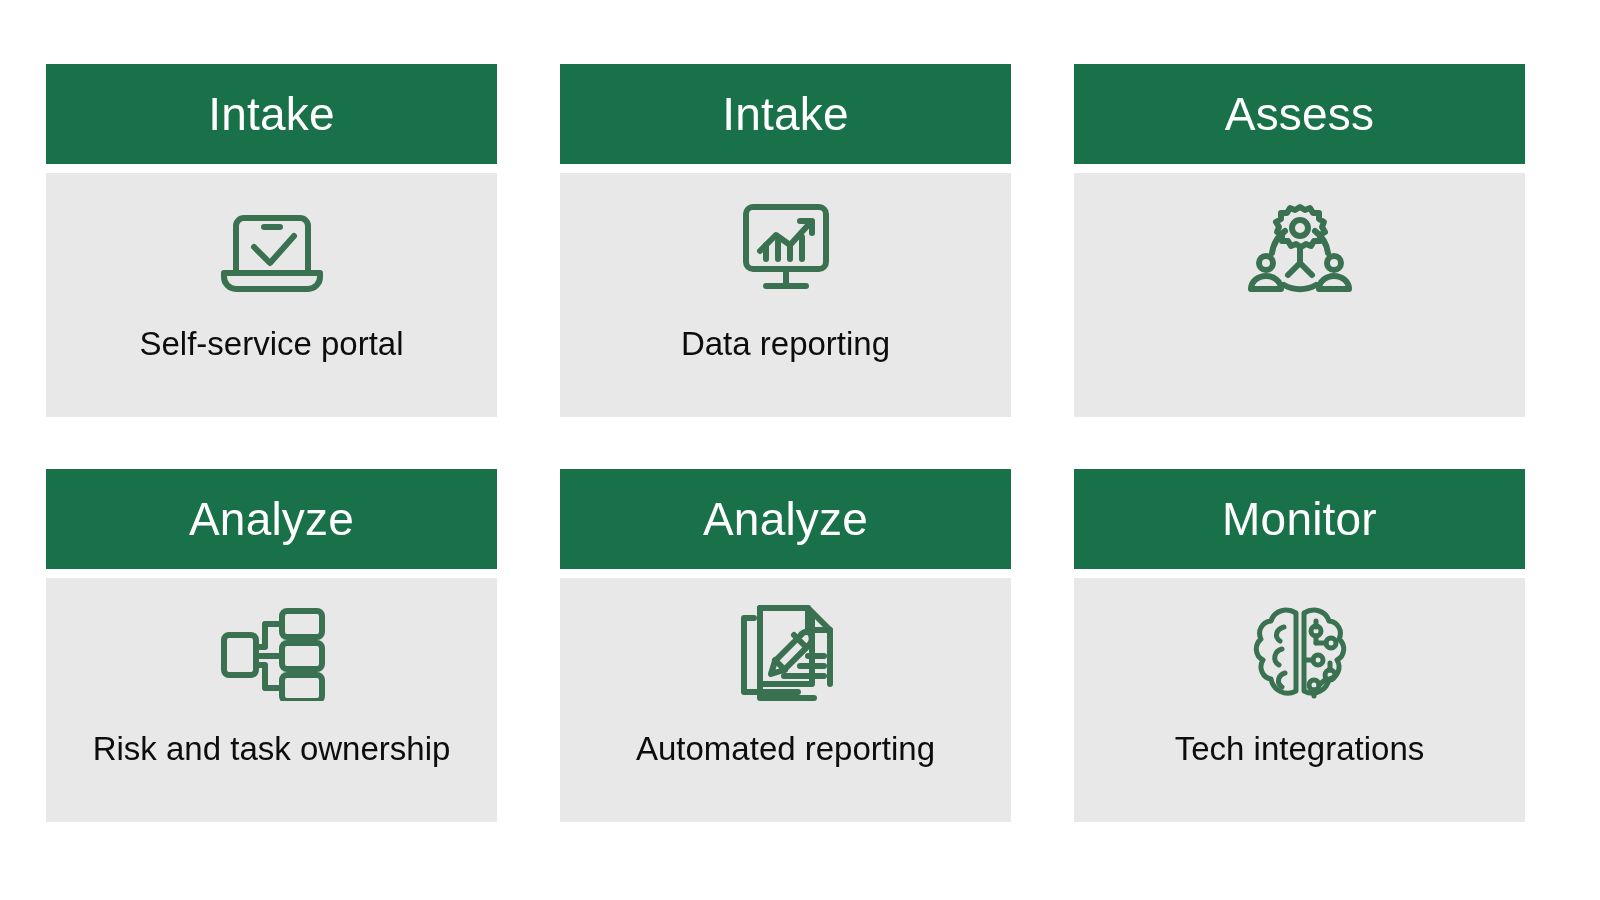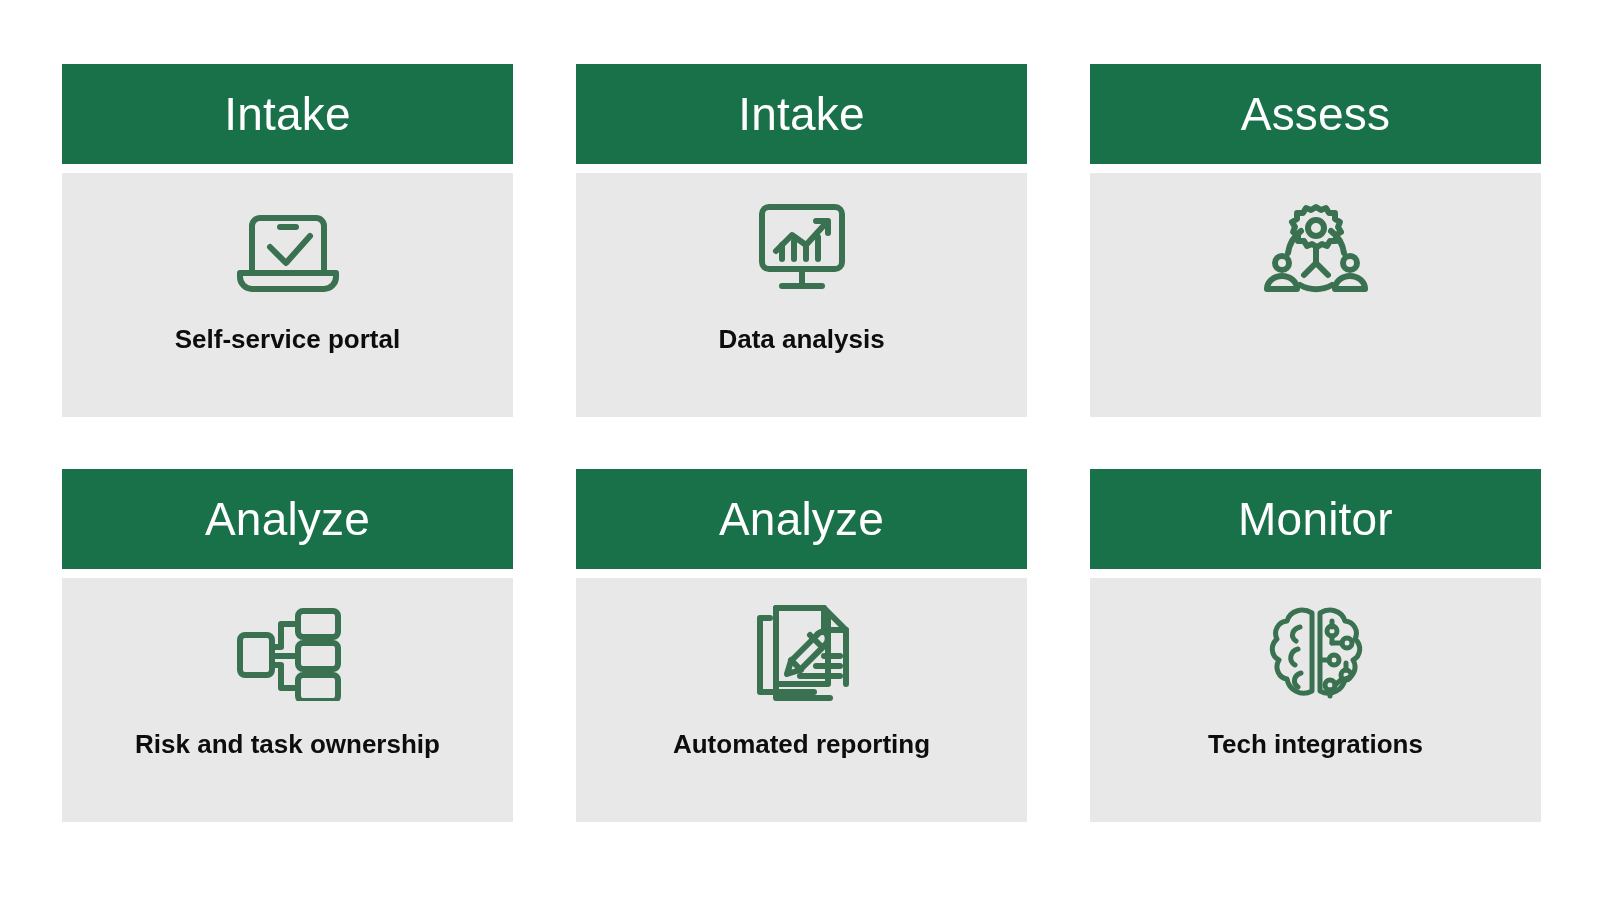--- a/index.html
+++ b/index.html
@@ -12,21 +12,21 @@
     height: 900px;
     font-family: "Liberation Sans", sans-serif;
     overflow: hidden;
   }
   #board {
     position: relative;
     width: 1600px;
     height: 900px;
     background: #ffffff;
     box-sizing: border-box;
-    padding: 64px 46px 0 62px;
+    padding: 64px 46px 0 46px;
   }
   .grid {
     display: grid;
     grid-template-columns: repeat(3, 451px);
     grid-template-rows: repeat(2, auto);
     column-gap: 63px;
     row-gap: 52px;
   }
   .card {
     display: flex;
@@ -65,22 +65,22 @@
     display: flex;
     align-items: center;
     justify-content: center;
   }
   .card-icon svg {
     display: block;
   }
   .card-label {
     margin-top: 22px;
     color: #0d0d0d;
-    font-size: 26px;
-    font-weight: 700;
+    font-size: 33px;
+    font-weight: 400;
     line-height: 1.15;
     text-align: center;
     white-space: nowrap;
   }
 </style>
 </head>
 <body>
 
 <div id="board">
   <div class="grid">
@@ -113,21 +113,21 @@
             <line x1="52" y1="70" x2="52" y2="84"></line>
             <line x1="32" y1="87" x2="72" y2="87"></line>
             <polyline points="26,52 42,36 56,46 76,24"></polyline>
             <polyline points="66,22 78,22 78,34"></polyline>
             <line x1="32" y1="60" x2="32" y2="46"></line>
             <line x1="44" y1="60" x2="44" y2="42"></line>
             <line x1="56" y1="60" x2="56" y2="48"></line>
             <line x1="68" y1="60" x2="68" y2="38"></line>
           </svg>
         </div>
-        <div class="card-label">Data analysis</div>
+        <div class="card-label">Data reporting</div>
       </div>
     </div>
 
     <div class="card">
       <div class="card-header">
         <div class="card-header-title">Assess</div>
       </div>
       <div class="card-body">
         <div class="card-icon">
           <svg width="112" height="94" viewBox="0 0 112 94" fill="none" stroke="#3a7150" stroke-width="6" stroke-linecap="round" stroke-linejoin="round">

